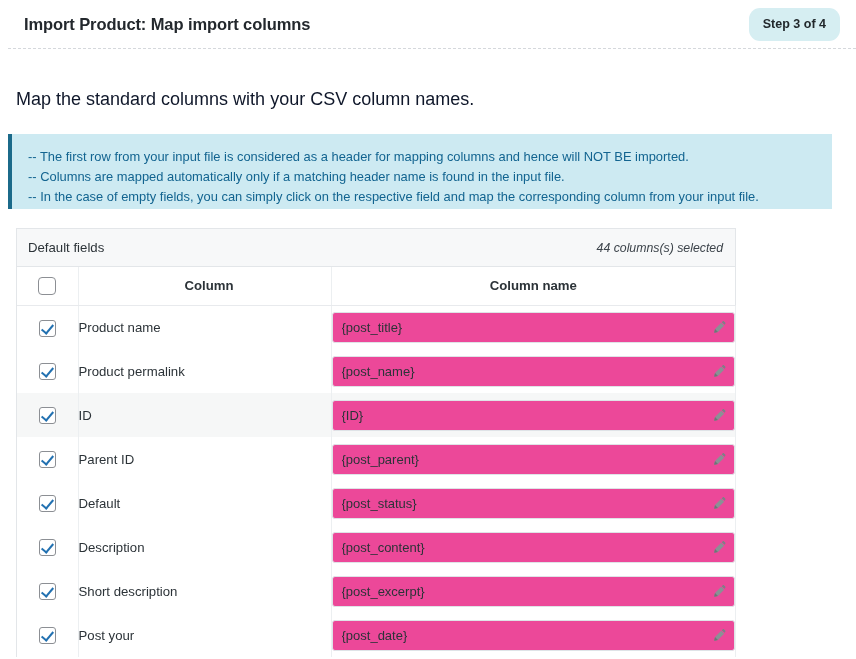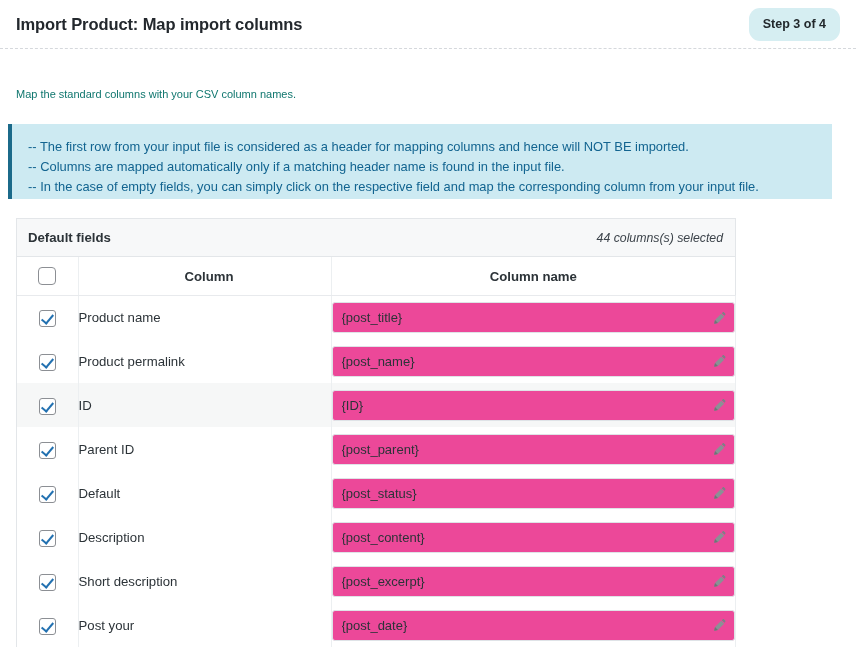--- a/index.html
+++ b/index.html
@@ -18,20 +18,21 @@
 
   
   .page-header {
     position: relative;
     height: 49px;
     border-bottom: 1px dashed #d5d8dc;
     display: flex;
     align-items: center;
     justify-content: space-between;
     padding: 0 16px 0 16px;
+    margin-left: 8px;
   }
   .page-title {
     font-size: 16.5px;
     font-weight: bold;
     letter-spacing: -0.1px;
     color: #23282d;
     line-height: 1.2;
     margin: 0;
     padding-top: 2px;
   }
@@ -41,22 +42,22 @@
     font-size: 12.5px;
     font-weight: bold;
     padding: 9px 14px 10px 14px;
     border-radius: 11px;
     white-space: nowrap;
     margin-top: 1px;
   }
 
   
   .intro-text {
-    font-size: 11px;
-    color: #0f766e;
+    font-size: 18px;
+    color: #0f172a;
     margin: 38px 0 0 16px;
     line-height: 1.4;
   }
 
   
   .notice {
     margin: 22px 16px 0 8px;
     width: 824px;
     background: #cdeaf2;
     border-left: 4px solid #1b6a8a;
@@ -81,21 +82,21 @@
     height: 38px;
     background: #f7f8f9;
     border-bottom: 1px solid #e3e6e9;
     display: flex;
     align-items: center;
     justify-content: space-between;
     padding: 0 12px 0 11px;
   }
   .panel-head-title {
     font-size: 13.2px;
-    font-weight: bold;
+    font-weight: normal;
     color: #2c3338;
   }
   .panel-head-meta {
     font-size: 12.3px;
     font-style: italic;
     color: #3c434a;
   }
 
   
   table.map-table {

